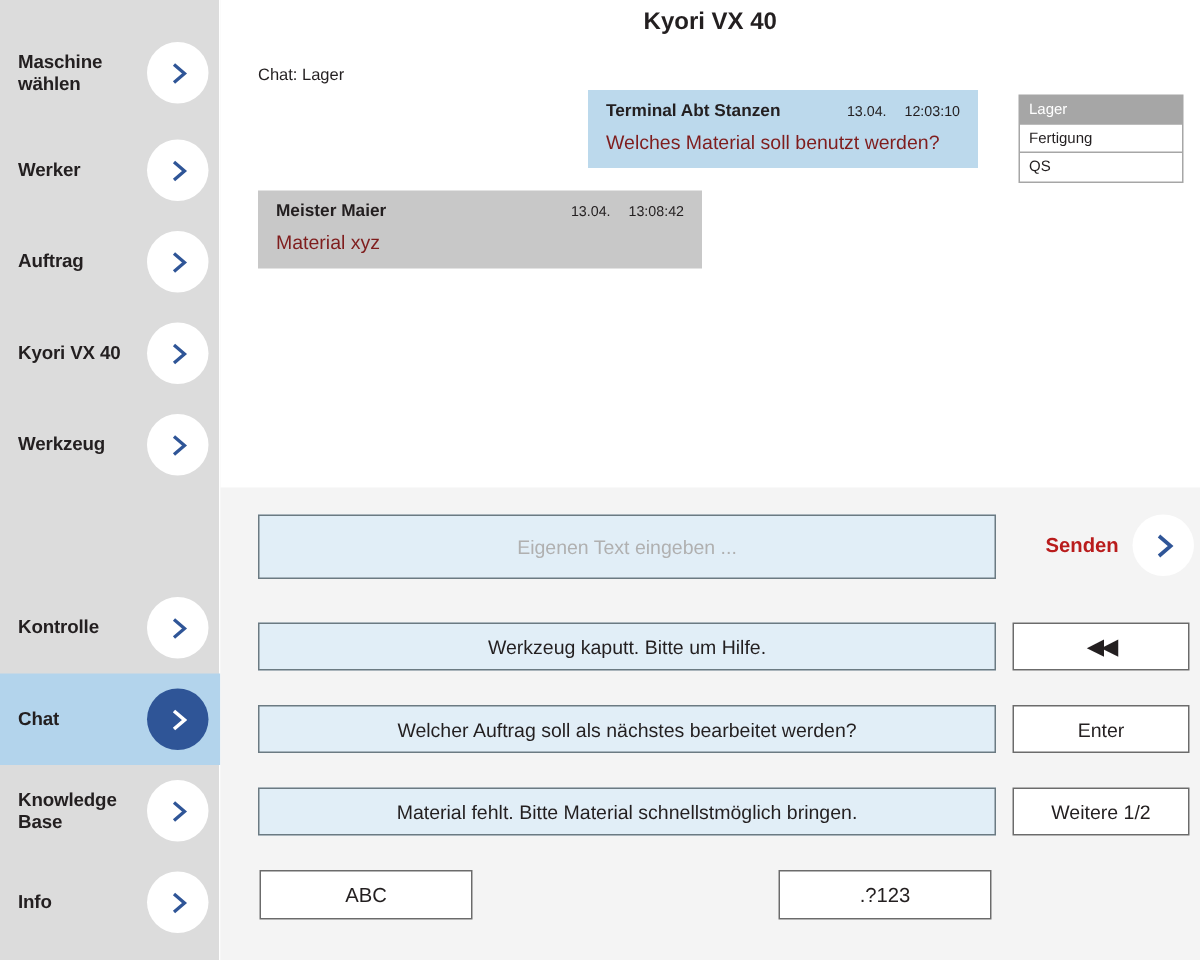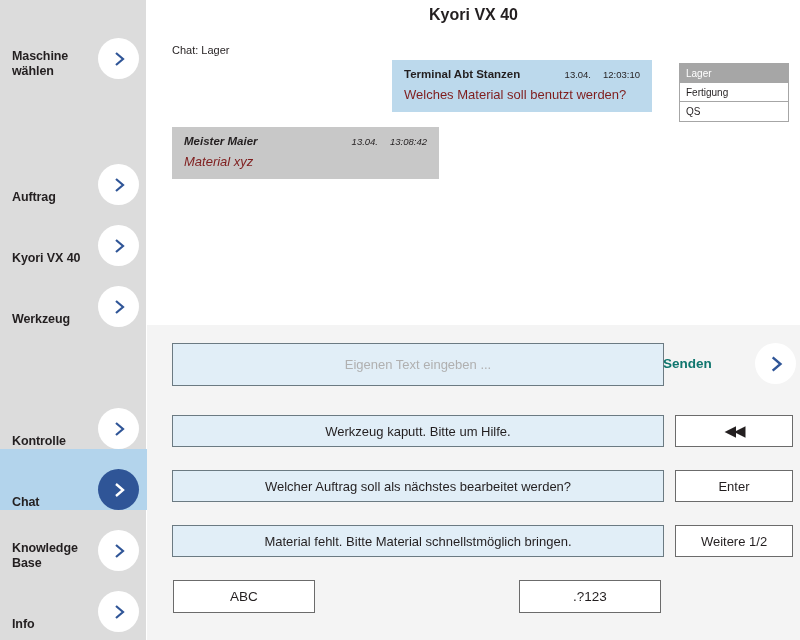--- a/index.html
+++ b/index.html
@@ -30,21 +30,21 @@
     background: #dcdcdc;
     border-right: 1px solid #ffffff;
     box-sizing: border-box;
   }
   .side-item {
     position: absolute;
     left: 0;
     width: 147px;
     height: 61px;
     display: flex;
-    align-items: flex-end;
+    align-items: center;
     box-sizing: border-box;
   }
   .side-item.active {
     background: #b3d4ec;
   }
   .side-label {
     font-size: 12.5px;
     font-weight: bold;
     line-height: 15px;
     color: #231f20;
@@ -189,25 +189,25 @@
     display: flex;
     align-items: center;
     justify-content: center;
   }
   .input-placeholder {
     font-size: 13px;
     color: #b0b0b0;
   }
   .send-label {
     position: absolute;
-    left: 516px;
+    left: 550px;
     top: 31px;
     font-size: 13.5px;
     font-weight: bold;
-    color: #0f766e;
+    color: #b91c1c;
   }
   .send-arrow {
     position: absolute;
     left: 608px;
     top: 18px;
     width: 41px;
     height: 41px;
     border-radius: 50%;
     background: #ffffff;
     display: flex;
@@ -270,20 +270,28 @@
 
     <div class="side-item" style="top:18px">
       <div class="side-label">Maschine wählen</div>
       <div class="side-arrow">
         <svg width="18" height="18" viewBox="0 0 18 18">
             <polyline points="6,3 13,9 6,15" fill="none" stroke="#2f5597" stroke-width="2.2"></polyline>
           </svg>
       </div>
     </div>
 
+    <div class="side-item" style="top:83px">
+      <div class="side-label">Werker</div>
+      <div class="side-arrow">
+        <svg width="18" height="18" viewBox="0 0 18 18">
+            <polyline points="6,3 13,9 6,15" fill="none" stroke="#2f5597" stroke-width="2.2"></polyline>
+          </svg>
+      </div>
+    </div>
 
     <div class="side-item" style="top:144px">
       <div class="side-label">Auftrag</div>
       <div class="side-arrow">
         <svg width="18" height="18" viewBox="0 0 18 18">
             <polyline points="6,3 13,9 6,15" fill="none" stroke="#2f5597" stroke-width="2.2"></polyline>
           </svg>
       </div>
     </div>
 
@@ -351,21 +359,21 @@
 
     <div class="bubble incoming" style="left:245px; top:60px; width:260px;">
       <div class="bubble-head">
         <span class="bubble-author">Terminal Abt Stanzen</span>
         <span class="bubble-date">13.04.</span>
         <span class="bubble-time">12:03:10</span>
       </div>
       <div class="bubble-text">Welches Material soll benutzt werden?</div>
     </div>
 
-    <div class="bubble outgoing" style="left:25px; top:127px; width:267px;font-style:italic;">
+    <div class="bubble outgoing" style="left:25px; top:127px; width:296px;">
       <div class="bubble-head">
         <span class="bubble-author">Meister Maier</span>
         <span class="bubble-date">13.04.</span>
         <span class="bubble-time">13:08:42</span>
       </div>
       <div class="bubble-text">Material xyz</div>
     </div>
 
     <div class="group-list">
       <div class="group-row selected">Lager</div>

